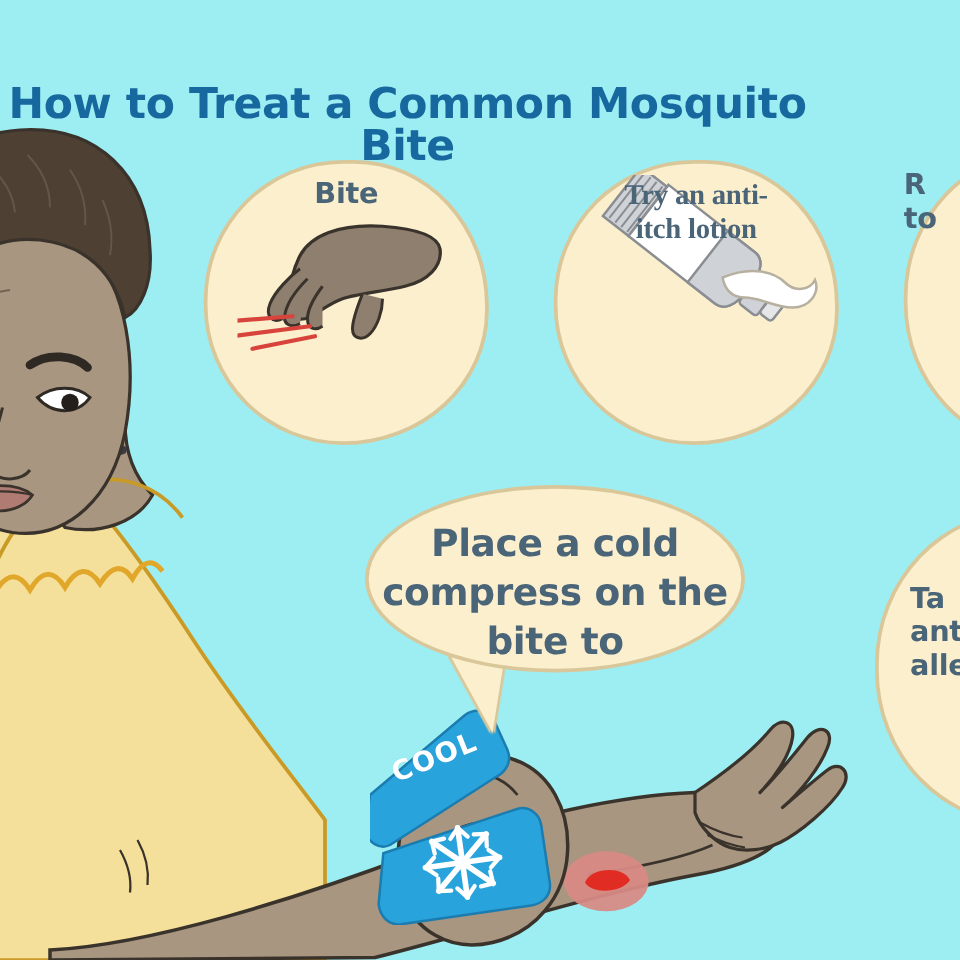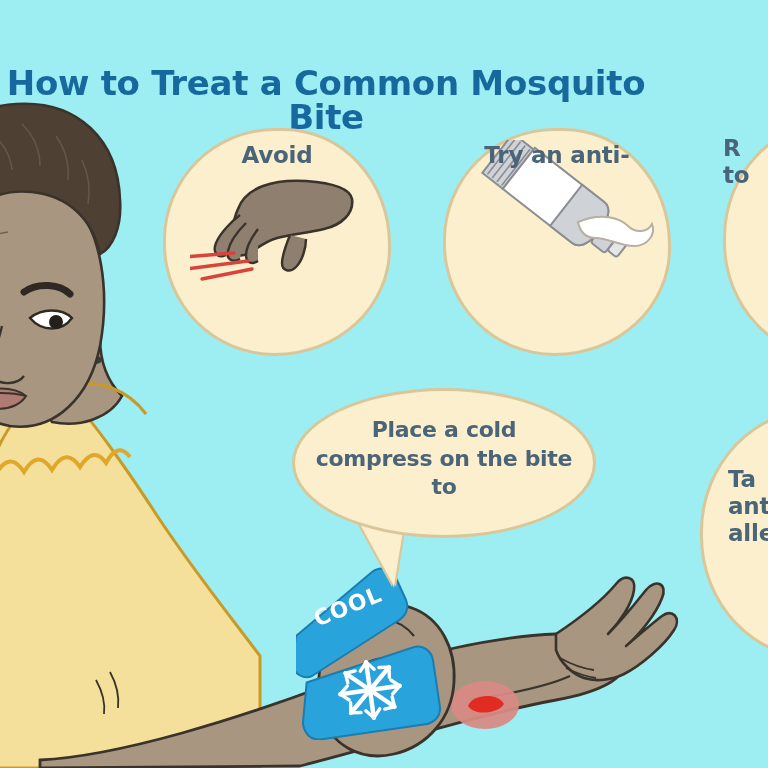--- a/index.html
+++ b/index.html
@@ -77,21 +77,21 @@
     box-sizing: border-box;
   }
   #speech-text {
     position: absolute;
     left: 300px;
     top: 416px;
     width: 288px;
     text-align: center;
     color: #4a6478;
     font-weight: bold;
-    font-size: 22px;
+    font-size: 30px;
     line-height: 1.30;
     letter-spacing: -0.3px;
   }
   #speech-tail {
     position: absolute;
     left: 360px;
     top: 524px;
     width: 0; height: 0;
     border-left: 34px solid transparent;
     border-right: 10px solid transparent;
@@ -243,21 +243,21 @@
     <path d="M68 64 C62 72 56 82 56 90 C56 98 62 100 68 96" fill="#8e7f6f" stroke="#3a332b" stroke-width="2.4"></path>
     <path d="M100 70 C96 80 92 90 92 98 C92 106 100 108 106 102
              C112 96 116 84 116 74" fill="#8e7f6f" stroke="#3a332b" stroke-width="2.4"></path>
     <g stroke="#d8443c" stroke-width="3.4" stroke-linecap="round">
       <line x1="-6" y1="92" x2="44" y2="88"></line>
       <line x1="-4" y1="104" x2="58" y2="96"></line>
       <line x1="12" y1="114" x2="62" y2="104"></line>
     </g>
   </svg>
   <div class="bubble-text" id="text-avoid" style="left:163px; width:228px;">
-    <span>Avoid</span><br>
+    <span>Bite</span><br>
   </div>
 
   <div class="bubble circle-bubble" id="bubble-lotion"></div>
   <svg id="icon-tube-svg" width="200" height="130" viewBox="0 0 200 130">
     <g transform="rotate(38 70 50)">
       <rect x="14" y="22" width="26" height="50" fill="#cfd2d6" stroke="#8a8d92" stroke-width="2"></rect>
       <g stroke="#8a8d92" stroke-width="1.6">
         <line x1="19" y1="24" x2="19" y2="70"></line>
         <line x1="25" y1="24" x2="25" y2="70"></line>
         <line x1="31" y1="24" x2="31" y2="70"></line>
@@ -267,22 +267,22 @@
                L40 72 Z" fill="#ffffff" stroke="#8a8d92" stroke-width="2"></path>
       <path d="M100 20 L128 20 C136 20 142 28 142 46 C142 64 136 72 128 72
                L100 72 Z" fill="#cfd2d6" stroke="#8a8d92" stroke-width="2"></path>
       <rect x="142" y="32" width="18" height="28" rx="3" fill="#cfd2d6" stroke="#8a8d92" stroke-width="2"></rect>
       <rect x="160" y="36" width="12" height="20" rx="3" fill="#e4e6e8" stroke="#8a8d92" stroke-width="2"></rect>
     </g>
     <path d="M108 82 C132 72 150 78 158 86 C166 94 178 92 182 84
              C186 94 178 106 164 106 C150 106 138 98 126 98
              C116 98 110 92 108 82 Z" fill="#ffffff" stroke="#b7b0a0" stroke-width="2"></path>
   </svg>
-  <div class="bubble-text" id="text-lotion" style="left:443px; width:228px;">
-    <span>Try an anti-</span><br>
+  <div class="bubble-text" id="text-lotion" style="left:443px; width:228px;font-family:Liberation Serif, serif;">
+    <span>Try an anti-</span><br><span>itch lotion</span>
   </div>
 
   <div class="bubble circle-bubble" id="bubble-right-top"></div>
   <div class="bubble-text" id="text-right-top" style="left:723px;">
     <span>R</span><br><span>to</span>
   </div>
 
   <div class="bubble circle-bubble" id="bubble-right-bottom"></div>
   <div class="bubble-text" id="text-right-bottom" style="left:728px; top:466px;">
     <span>Ta</span><br><span>anti</span><br><span>alle</span>

